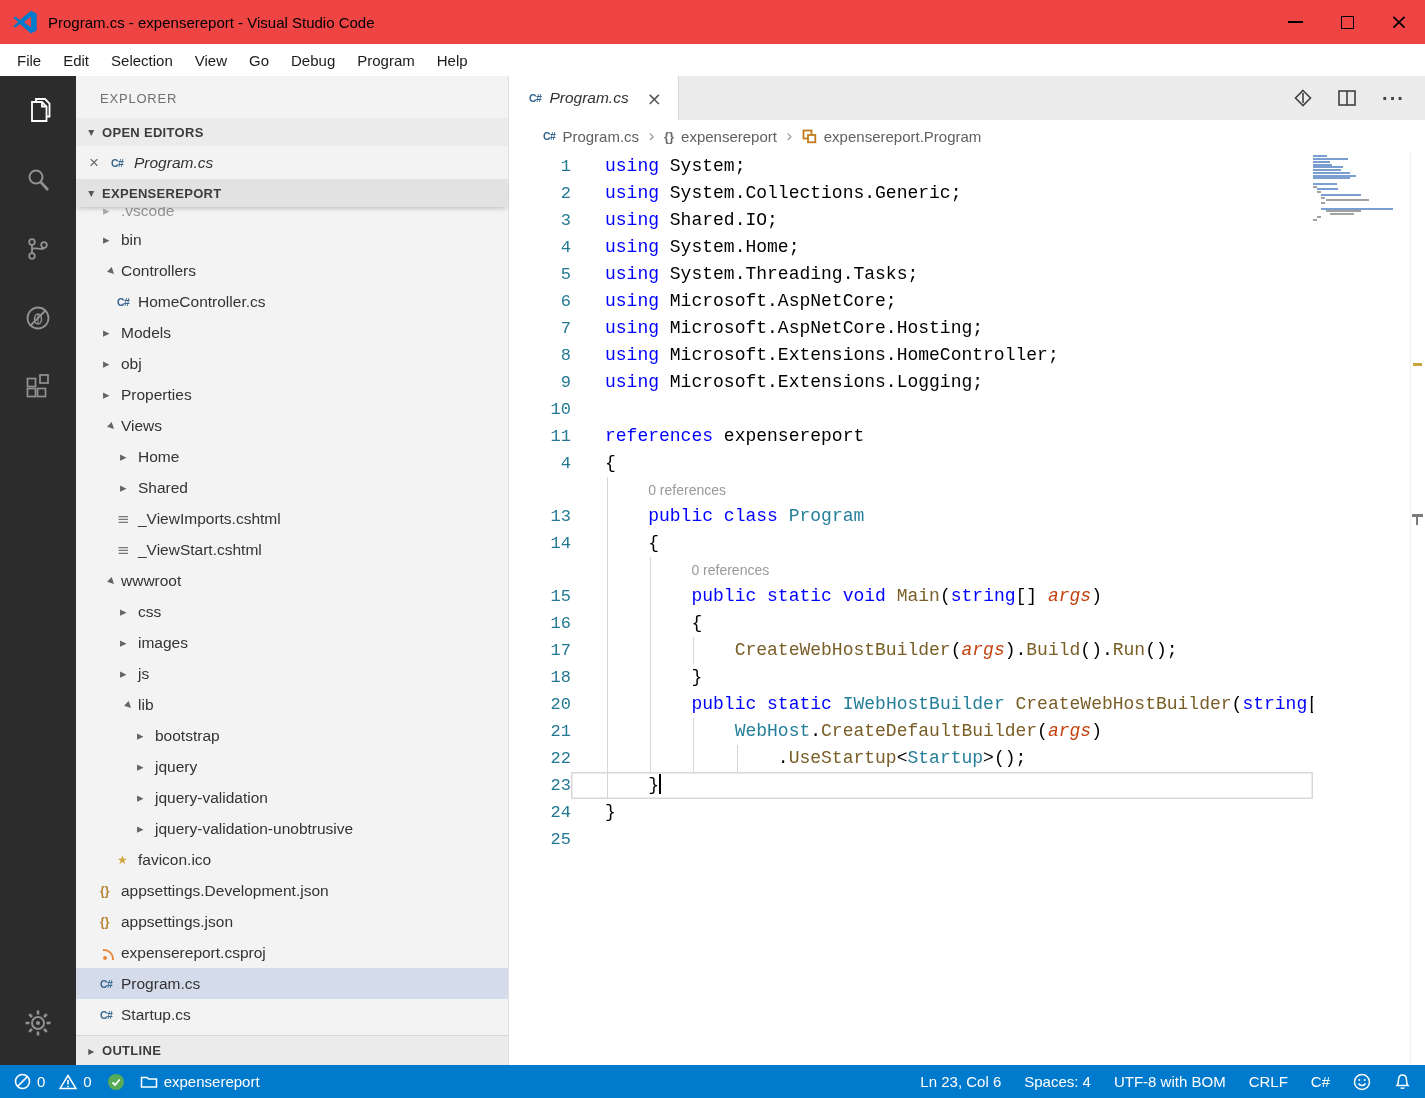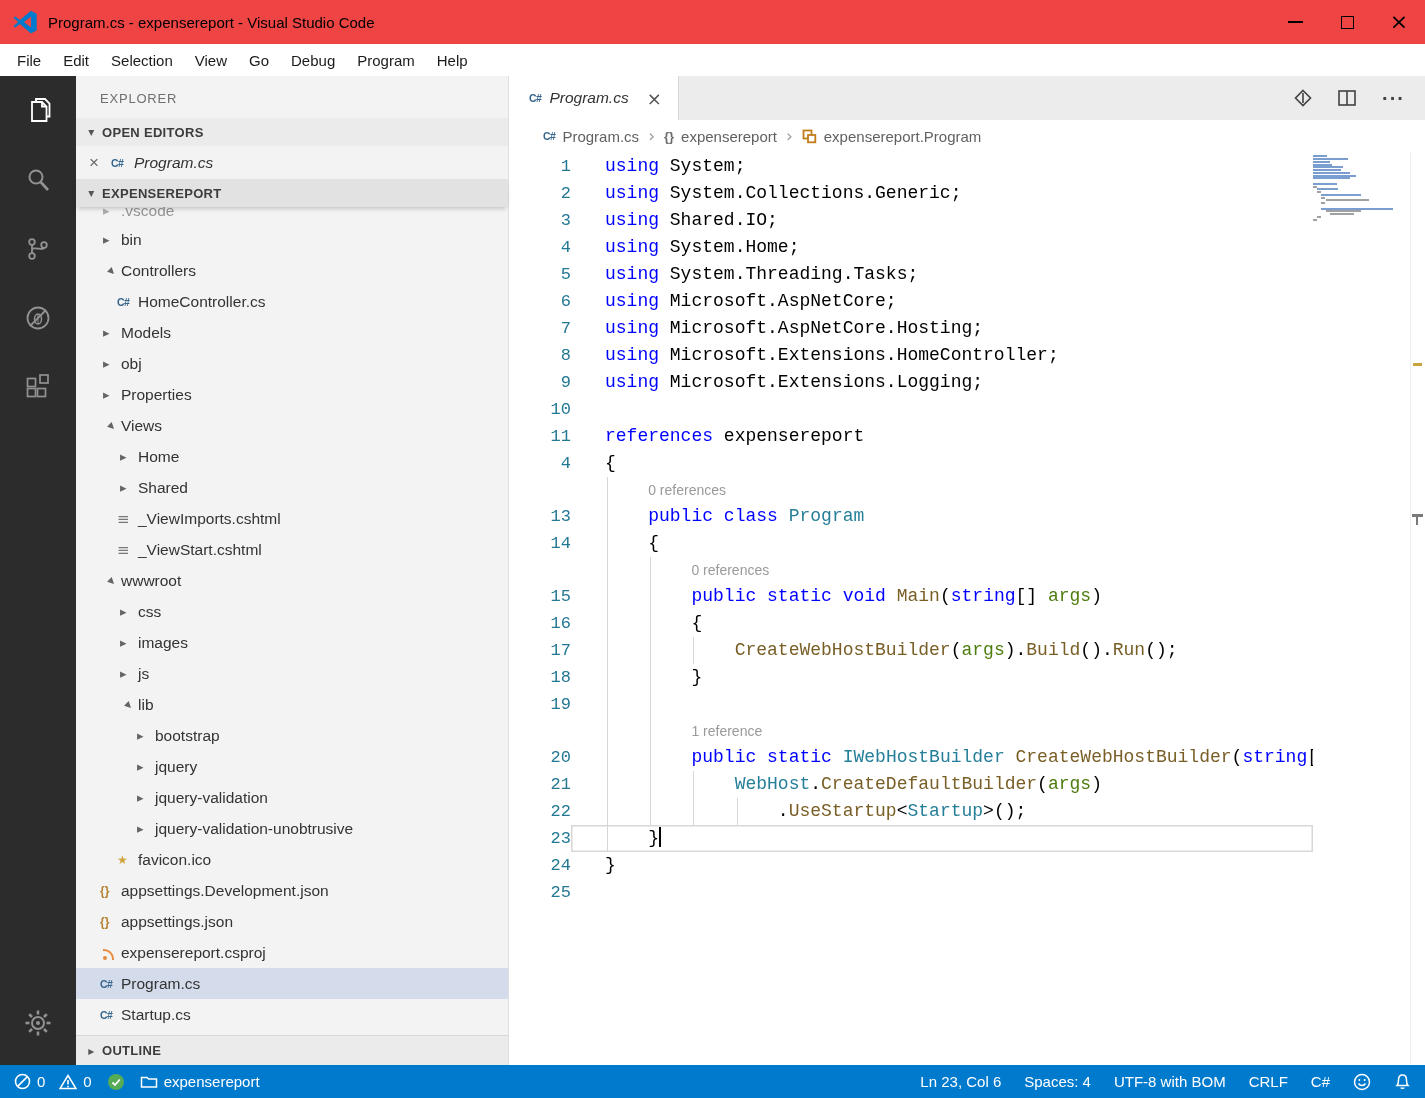--- a/index.html
+++ b/index.html
@@ -87,21 +87,21 @@
   .code-row { display: flex; height: 27px; line-height: 27px; }
   .lens-row { display: flex; height: 26px; line-height: 26px; }
   .num { width: 62px; flex: none; text-align: right; color: #237893;
     font-family: "Liberation Mono", monospace; font-size: 17px; }
   .line-body { flex: 1; min-width: 0; position: relative; padding-left: 34px; overflow: hidden; }
   .code-row.current .line-body { box-shadow: inset 0 0 0 1.5px #d8d8d8; }
   .tokens { display: block; font-family: "Liberation Mono", monospace; font-size: 18px; white-space: pre; position: relative; }
   .tok-k { color: #0000ff; }
   .tok-t { color: #267f99; }
   .tok-m { color: #795e26; }
-  .tok-p { color: #4d7c0f; }
+  .tok-p { color: #c2410c; font-style: italic; }
   .tok-x { color: #000; }
   .guide { position: absolute; top: 0; bottom: 0; width: 1px; background: #d6d6d6; }
   .lens-text { display: inline-block; font-size: 14px; color: #9a9a9a; position: relative; }
   .cursor { display: inline-block; width: 2px; height: 20px; background: #000; vertical-align: -4px; }
 
   .minimap { position: absolute; top: 3px; right: 15px; width: 97px; }
   .mm-line { height: 2.75px; display: flex; align-items: center; }
   .mm-bar { display: block; height: 2px; opacity: .8; }
 
   .overview-ruler { position: absolute; right: 0; top: 0; bottom: 0; width: 15px; border-left: 1px solid #f0f0f0; background: #fff; }
@@ -576,32 +576,20 @@
           </div>
           <div class="code-row">
             <span class="num">18</span>
             <span class="line-body">
               <span class="guide" style="left: 36px;"></span>
               <span class="guide" style="left: 79.2px;"></span>
               <span class="tokens"><span class="tok-x">        }</span></span>
             </span>
           </div>
           <div class="code-row">
-            <span class="num">19</span>
-            <span class="line-body">
-              <span class="guide" style="left: 36px;"></span>
-              <span class="guide" style="left: 79.2px;"></span>
-              <span class="tokens"></span>
-            </span>
-          </div>
-          <div class="lens-row">
-            <span class="num"></span>
-            <span class="line-body"><span class="guide" style="left: 36px;"></span><span class="guide" style="left: 79.2px;"></span><span class="lens-text" style="padding-left: 86.4px;">1 reference</span></span>
-          </div>
-          <div class="code-row">
             <span class="num">20</span>
             <span class="line-body">
               <span class="guide" style="left: 36px;"></span>
               <span class="guide" style="left: 79.2px;"></span>
               <span class="tokens"><span class="tok-x">        </span><span class="tok-k">public</span><span class="tok-x"> </span><span class="tok-k">static</span><span class="tok-x"> </span><span class="tok-t">IWebHostBuilder</span><span class="tok-x"> </span><span class="tok-m">CreateWebHostBuilder</span><span class="tok-x">(</span><span class="tok-k">string</span><span class="tok-x">[] </span></span>
             </span>
           </div>
           <div class="code-row">
             <span class="num">21</span>
             <span class="line-body">

